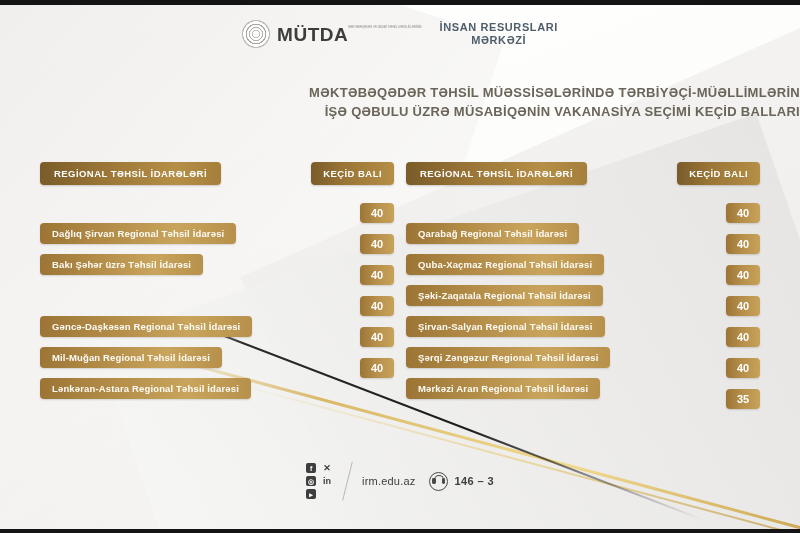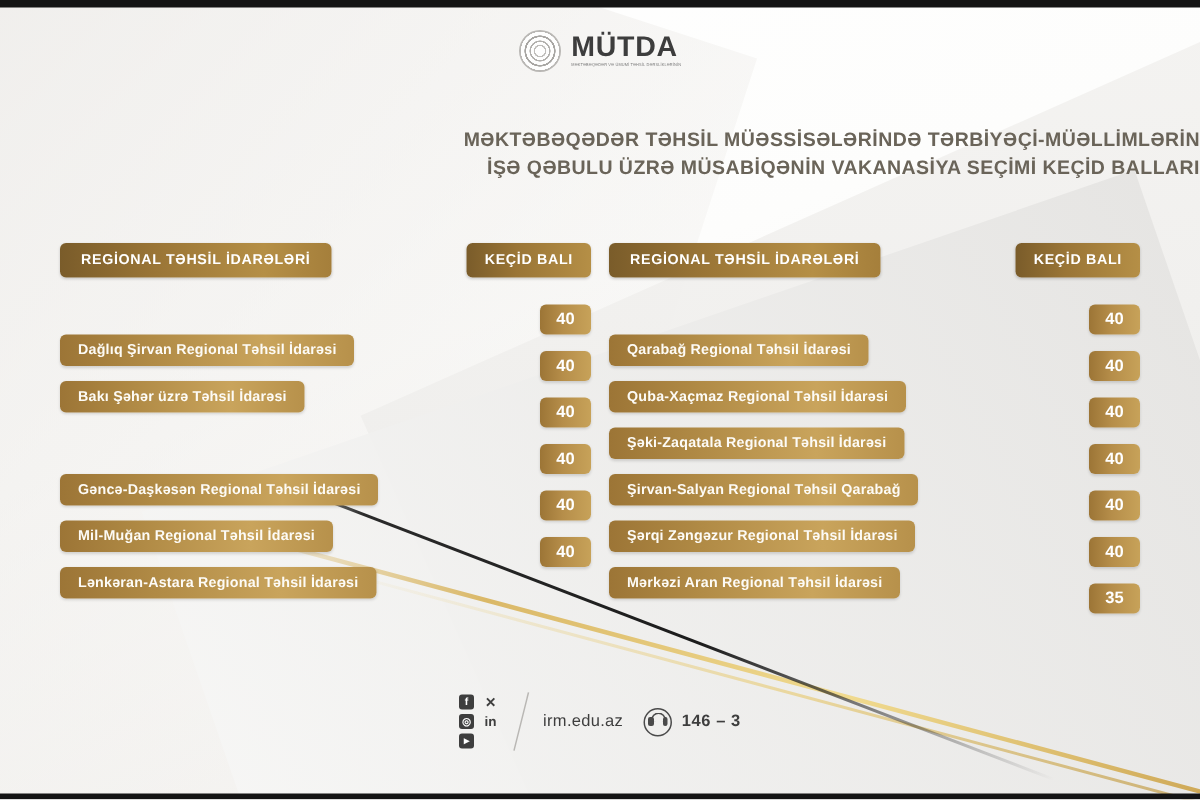--- a/index.html
+++ b/index.html
@@ -76,21 +76,21 @@
   }
   .logo-mutda{display:flex;align-items:center;gap:7px;}
   .mandala{
     width:28px;height:28px;border-radius:50%;
     background:
       radial-gradient(circle at 50% 50%, #ffffff 0 16%, #b9b7b4 17% 21%, #ffffff 22% 30%,
       #aaa8a5 31% 35%, #ffffff 36% 46%, #9f9d9a 47% 52%, #ffffff 53% 64%,
       #b2b0ad 65% 72%, #ffffff 73% 84%, #9b9996 85% 93%, #ffffff 94% 100%);
     opacity:.9;
   }
-  .mutda-text{display:flex;flex-direction:column;line-height:1;}
+  .mutda-text{display:flex;line-height:1;}
   .mutda-name{
     font-size:19px;font-weight:bold;color:#3d3d3d;letter-spacing:.5px;
   }
   .mutda-sub{
     font-size:2.6px;color:#7c7c7c;letter-spacing:.1px;margin-top:2px;
     transform:scale(1,1.1);transform-origin:left top;
   }
   .logo-irm{
     text-align:center;line-height:1.15;color:#4f5e6b;
     font-size:11px;font-weight:bold;letter-spacing:.6px;
@@ -198,20 +198,24 @@
   <div class="streak-dark"></div>
 
   <div class="logos">
     <div class="logo-mutda">
       <div class="mandala"></div>
       <div class="mutda-text">
         <div class="mutda-name">MÜTDA</div>
         <div class="mutda-sub">MƏKTƏBƏQƏDƏR VƏ ÜMUMİ TƏHSİL DƏRSLİKLƏRİNİN</div>
       </div>
     </div>
+    <div class="logo-irm">
+      <span>İNSAN RESURSLARI</span>
+      <span class="l2">MƏRKƏZİ</span>
+    </div>
   </div>
 
   <div class="title">
     <span>MƏKTƏBƏQƏDƏR TƏHSİL MÜƏSSİSƏLƏRİNDƏ TƏRBİYƏÇİ-MÜƏLLİMLƏRİN</span>
     <span class="l2">İŞƏ QƏBULU ÜZRƏ MÜSABİQƏNİN VAKANASİYA SEÇİMİ KEÇİD BALLARI</span>
   </div>
 
   <div class="tables">
 
     <div class="col">
@@ -269,21 +273,21 @@
             <div class="row-name">Quba-Xaçmaz Regional Təhsil İdarəsi</div>
             <div class="row-gap"></div>
             <div class="row-score">40</div>
           </div>
           <div class="row">
             <div class="row-name">Şəki-Zaqatala Regional Təhsil İdarəsi</div>
             <div class="row-gap"></div>
             <div class="row-score">40</div>
           </div>
           <div class="row">
-            <div class="row-name">Şirvan-Salyan Regional Təhsil Qarabağ</div>
+            <div class="row-name">Şirvan-Salyan Regional Təhsil İdarəsi</div>
             <div class="row-gap"></div>
             <div class="row-score">40</div>
           </div>
           <div class="row">
             <div class="row-name">Şərqi Zəngəzur Regional Təhsil İdarəsi</div>
             <div class="row-gap"></div>
             <div class="row-score">40</div>
           </div>
           <div class="row">
             <div class="row-name">Mərkəzi Aran Regional Təhsil İdarəsi</div>

